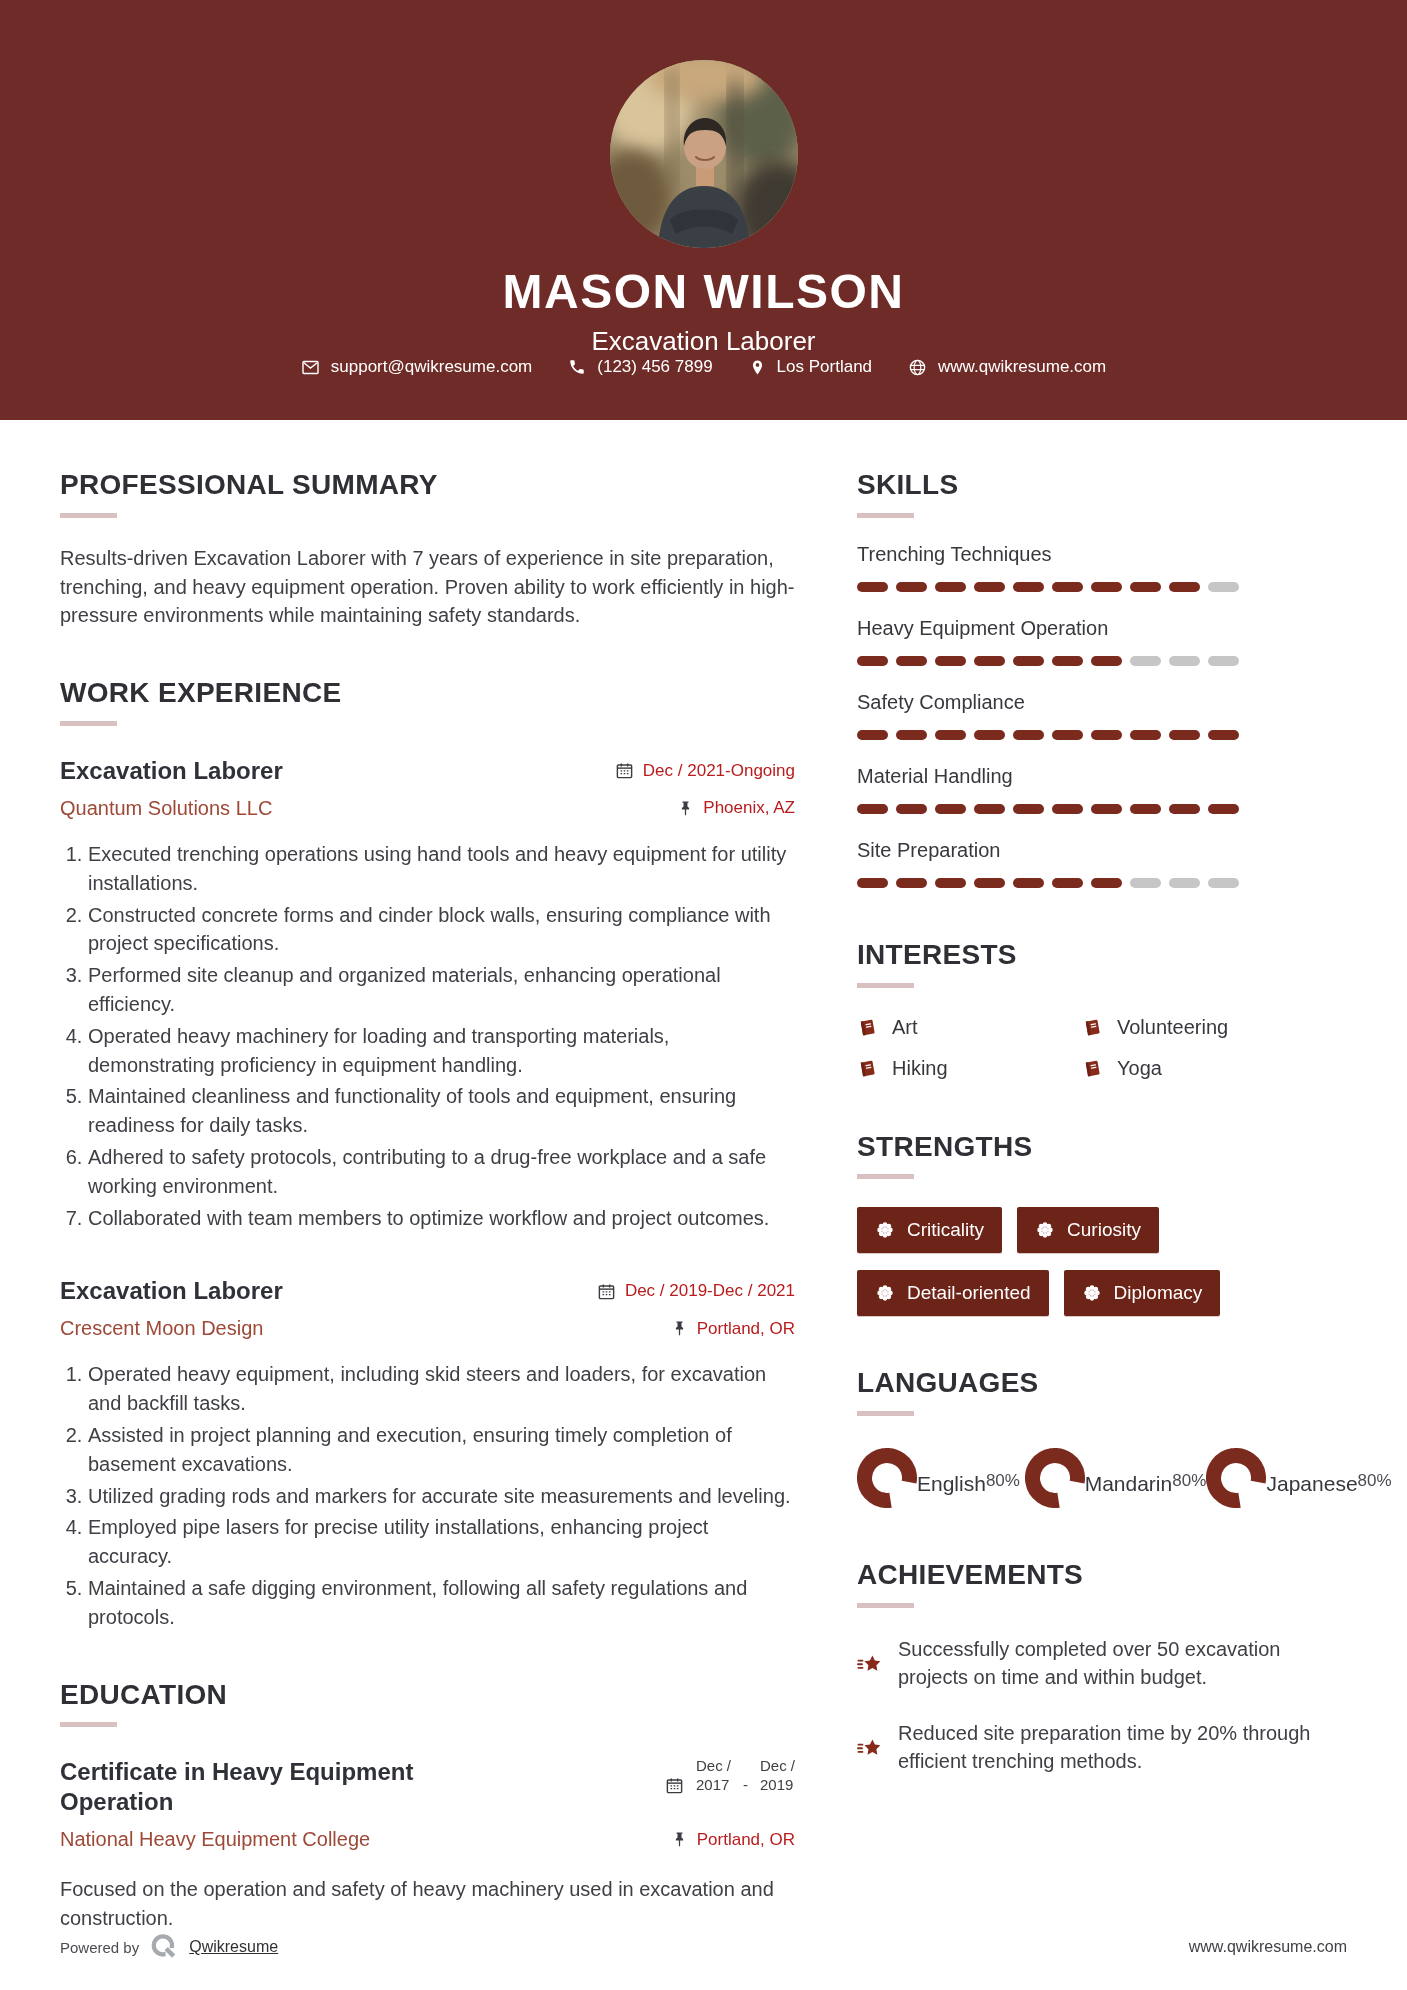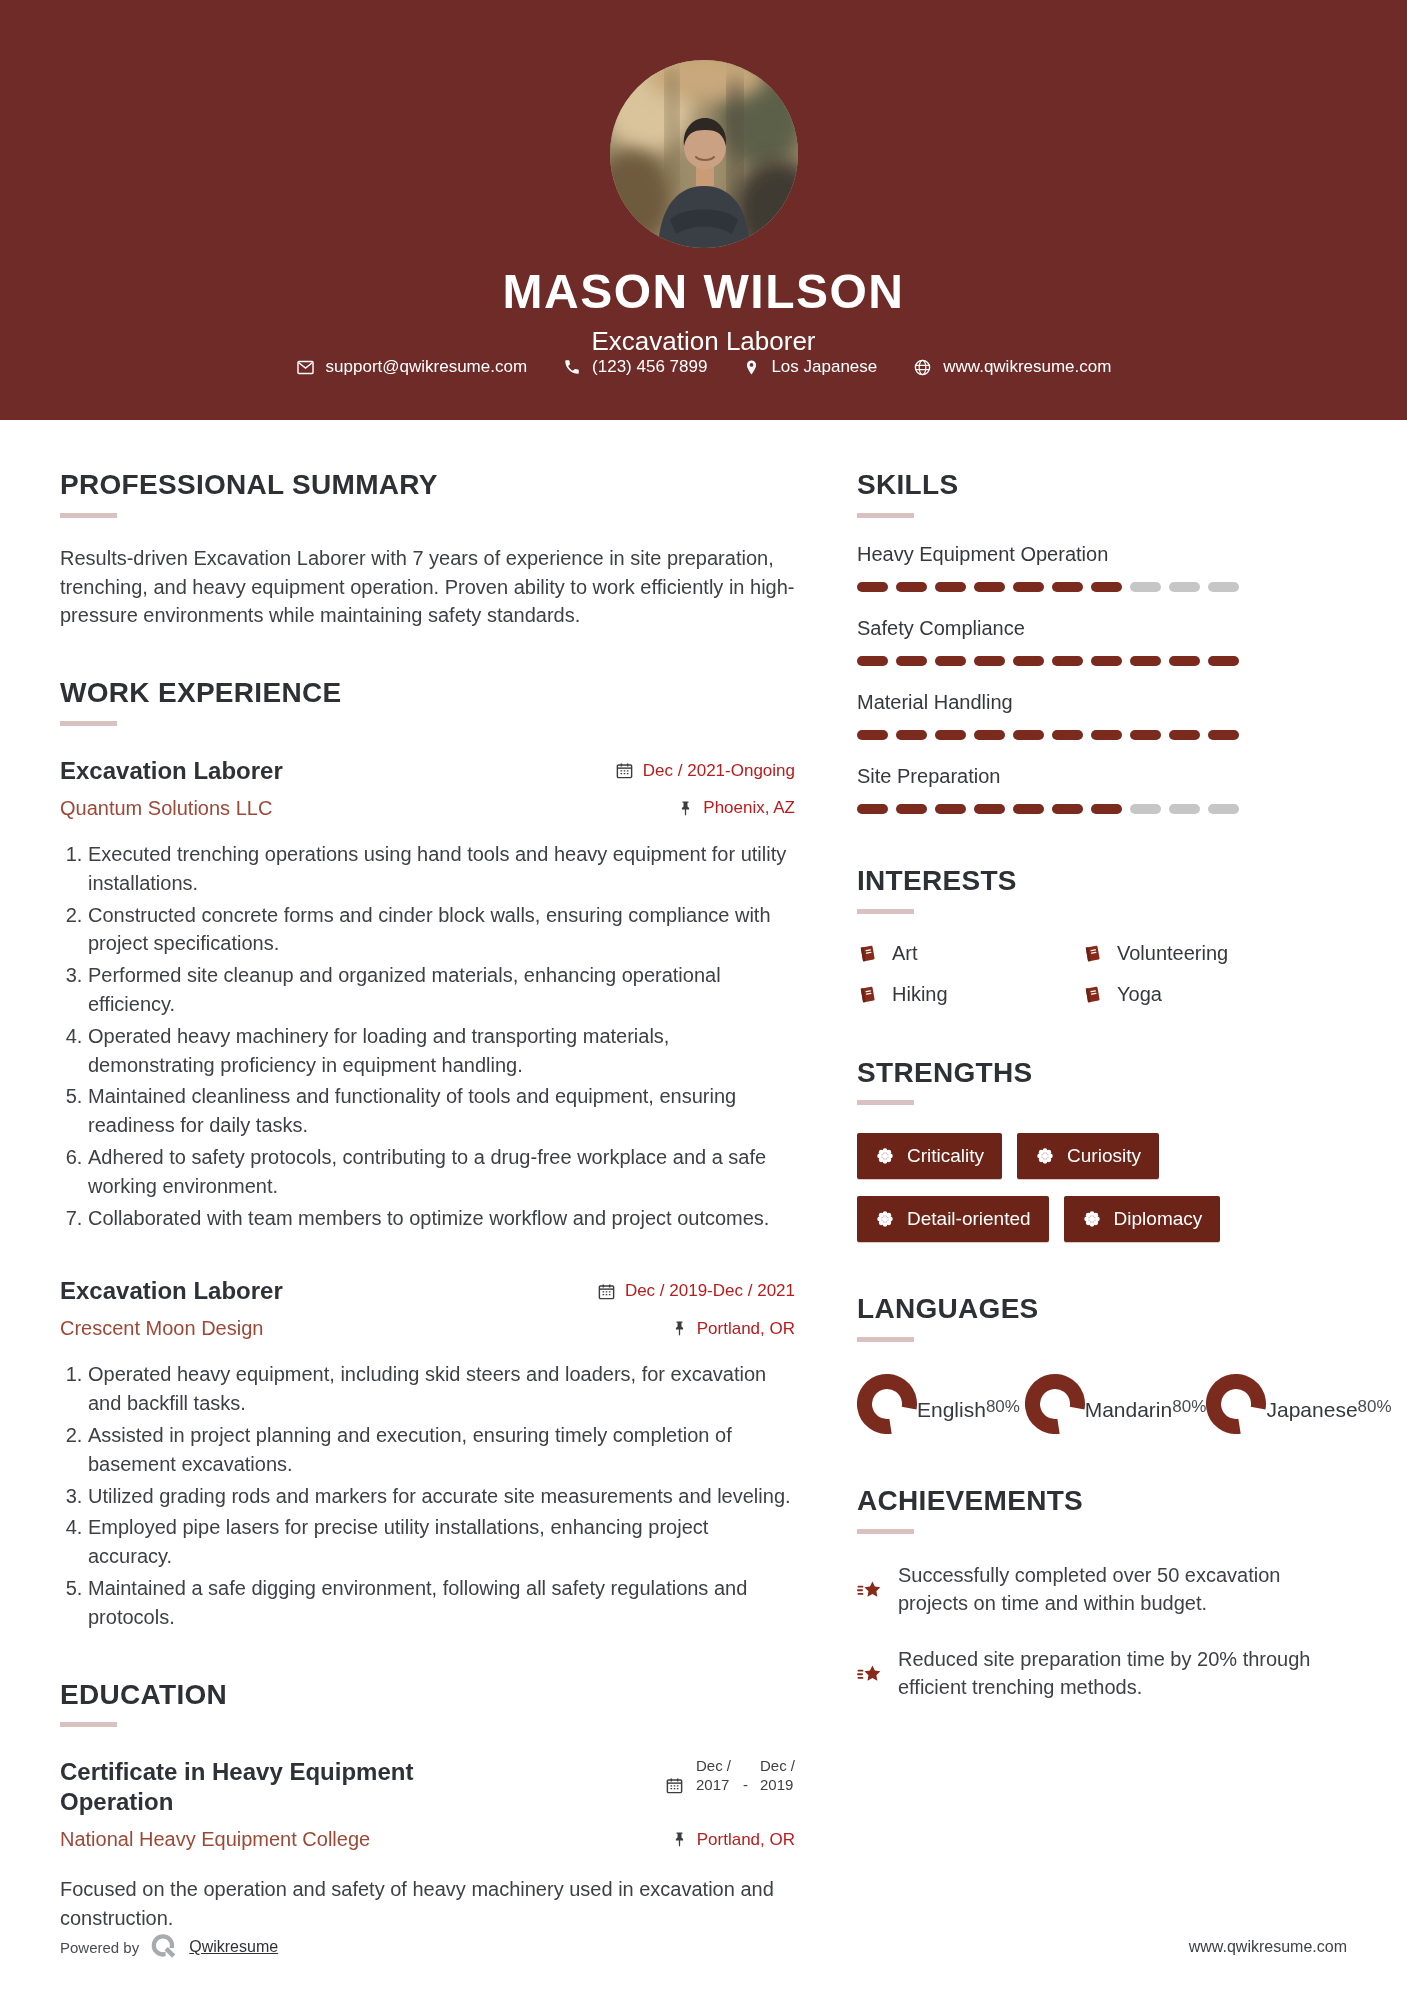--- a/index.html
+++ b/index.html
@@ -113,21 +113,21 @@
             </svg>
           </span>
           <span>(123) 456 7899</span>
         </span>
         <span class="contact-item">
           <span class="icon">
             <svg viewBox="0 0 24 24" width="17" height="17">
               <path fill="#fff" d="M12 2a6.5 6.5 0 0 0-6.5 6.5C5.5 13.4 12 22 12 22s6.5-8.6 6.5-13.5A6.5 6.5 0 0 0 12 2zm0 9a2.6 2.6 0 1 1 0-5.2 2.6 2.6 0 0 1 0 5.2z"></path>
             </svg>
           </span>
-          <span>Los Japanese</span>
+          <span>Los Portland</span>
         </span>
         <span class="contact-item">
           <span class="icon">
             <svg viewBox="0 0 24 24" width="19" height="19">
               <circle cx="12" cy="12" r="9" fill="none" stroke="#fff" stroke-width="1.7"></circle>
               <ellipse cx="12" cy="12" rx="4.2" ry="9" fill="none" stroke="#fff" stroke-width="1.5"></ellipse>
               <path d="M3.5 9.2h17M3.5 14.8h17" stroke="#fff" stroke-width="1.5" fill="none"></path>
             </svg>
           </span>
           <span>www.qwikresume.com</span>
@@ -265,20 +265,35 @@
 
     </section>
 
     <aside class="col-right">
 
       <section class="rsec">
         <h2 class="section-h"><span>SKILLS</span></h2>
         <span class="h-bar"></span>
         <div id="skills">
             <div class="skill">
+              <div class="skill-label">Trenching Techniques</div>
+              <div class="dashes">
+                <span class="dash filled"></span>
+                <span class="dash filled"></span>
+                <span class="dash filled"></span>
+                <span class="dash filled"></span>
+                <span class="dash filled"></span>
+                <span class="dash filled"></span>
+                <span class="dash filled"></span>
+                <span class="dash filled"></span>
+                <span class="dash filled"></span>
+                <span class="dash"></span>
+              </div>
+            </div>
+            <div class="skill">
               <div class="skill-label">Heavy Equipment Operation</div>
               <div class="dashes">
                 <span class="dash filled"></span>
                 <span class="dash filled"></span>
                 <span class="dash filled"></span>
                 <span class="dash filled"></span>
                 <span class="dash filled"></span>
                 <span class="dash filled"></span>
                 <span class="dash filled"></span>
                 <span class="dash"></span>

